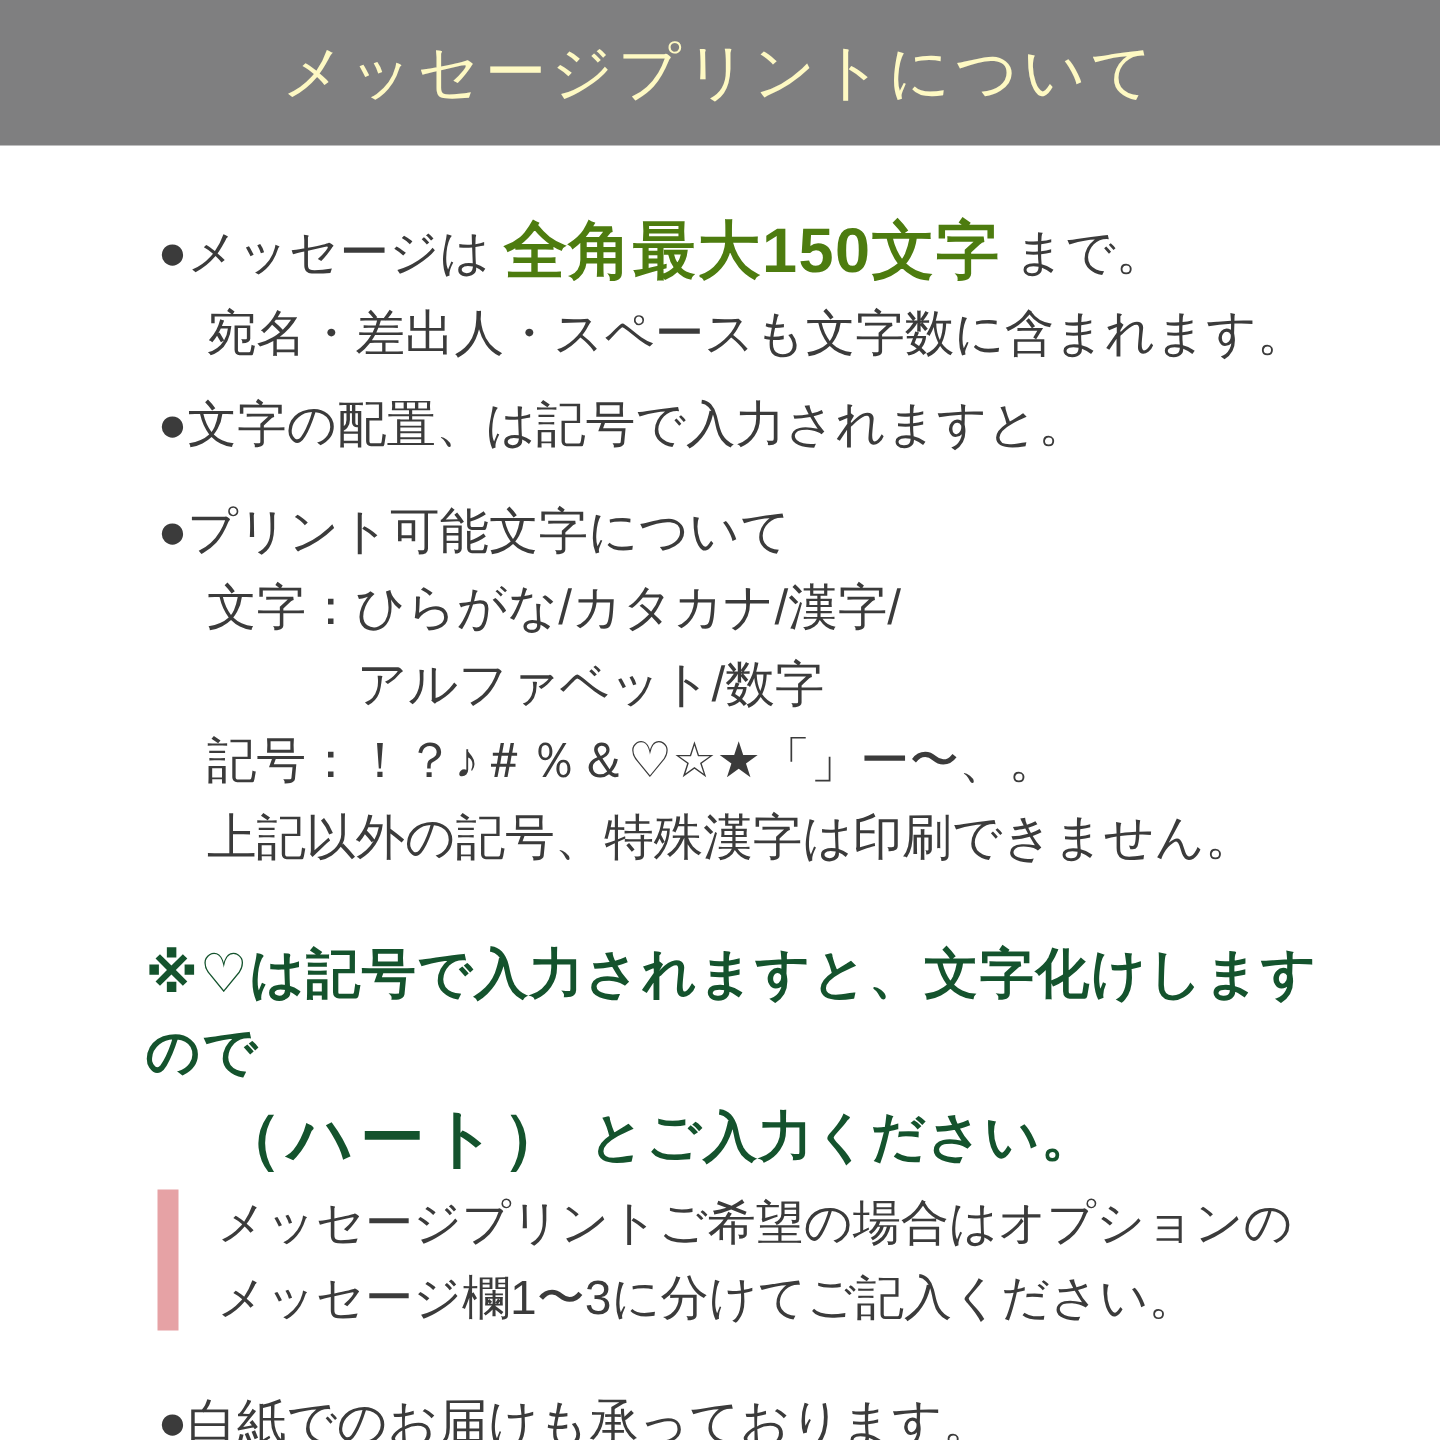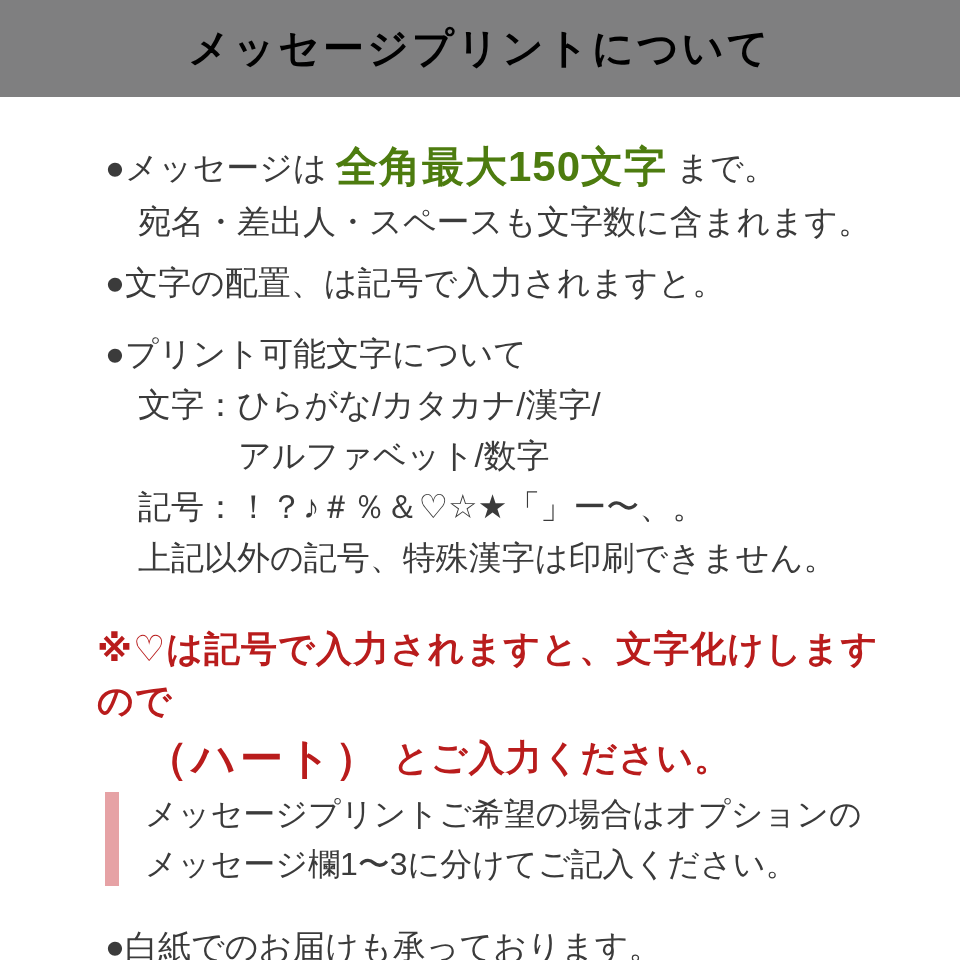--- a/index.html
+++ b/index.html
@@ -7,40 +7,40 @@
   body {
     font-family:"Liberation Sans","DejaVu Sans",sans-serif;
     color:#3b3b3b;
     width:960px; height:960px; overflow:hidden;
   }
   .header {
     height:97px; background:#7f7f80;
     display:flex; align-items:center; justify-content:center;
   }
   .header-title {
-    color:#000000; font-size:41px; font-weight:bold; letter-spacing:3px;
+    color:#fef9c3; font-size:41px; font-weight:normal; letter-spacing:3px;
   }
   .content { padding-left:105px; padding-right:50px; }
 
   .row { font-size:33px; line-height:51px; }
   .bullet-row { display:flex; align-items:flex-start; }
   .bullet { flex:0 0 auto; }
   .indent { padding-left:33px; }
 
   .sec1 { margin-top:42px; }
   .sec1 .line1 { line-height:56px; }
   .em-red {
     color:#4d7c0f; font-weight:bold; font-size:42px;
     vertical-align:-2px; letter-spacing:1px;
   }
   .sec2 { margin-top:10px; }
   .sec3 { margin-top:20px; }
   .sub-indent { margin-left:100px; }
 
-  .red-note { margin-top:40px; margin-left:-8px; color:#b91c1c; font-weight:bold; }
+  .red-note { margin-top:40px; margin-left:-8px; color:#14532d; font-weight:bold; }
   .red-note .rline1 { font-size:36px; line-height:52px; letter-spacing:1px; }
   .red-note .rline2 { font-size:36px; line-height:62px; letter-spacing:1px; }
   .red-note .big-em { font-size:43px; letter-spacing:4px; vertical-align:-3px;margin-left:48px; }
 
   .option-note { display:flex; }
   .pink-bar { flex:0 0 14px; background:#e6a2a5; margin:3px 0; }
   .option-text { padding-left:26px; font-size:32px; line-height:50px; }
 
   .last-sec { margin-top:32px; }
 </style>

